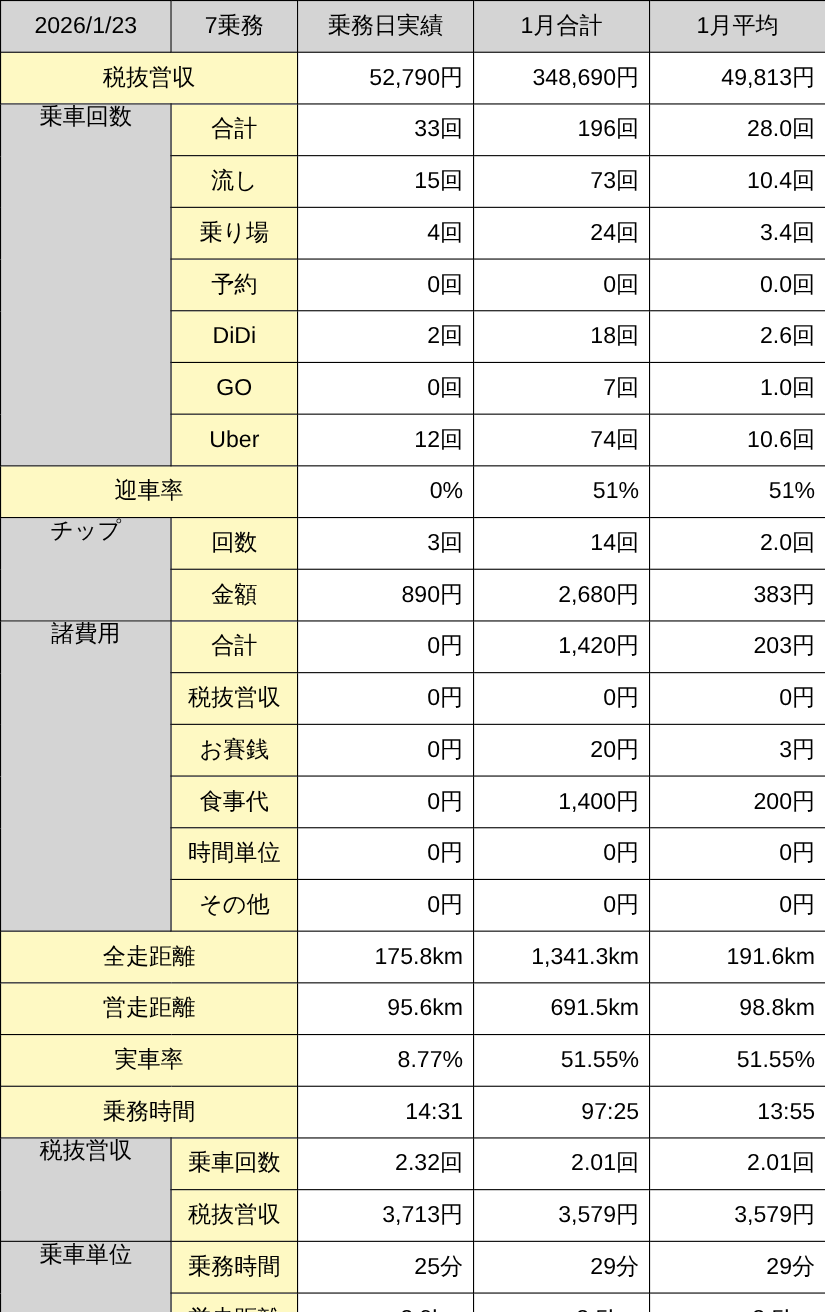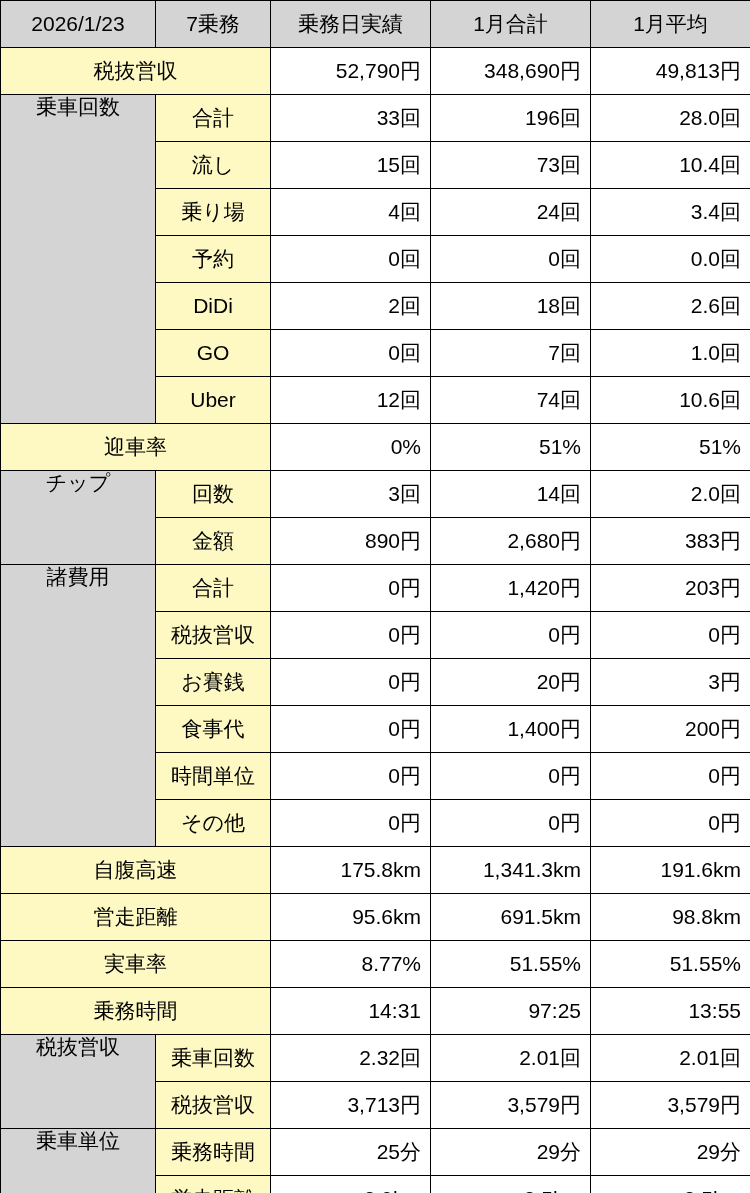--- a/index.html
+++ b/index.html
@@ -174,21 +174,21 @@
         <td class="val">0円</td>
         <td class="val">0円</td>
       </tr>
       <tr>
         <td class="lbl">その他</td>
         <td class="val">0円</td>
         <td class="val">0円</td>
         <td class="val">0円</td>
       </tr>
       <tr class="group-start">
-        <td class="lbl" colspan="2">自腹高速</td>
+        <td class="lbl" colspan="2">全走距離</td>
         <td class="val">175.8km</td>
         <td class="val">1,341.3km</td>
         <td class="val">191.6km</td>
       </tr>
       <tr class="group-start">
         <td class="lbl" colspan="2">営走距離</td>
         <td class="val">95.6km</td>
         <td class="val">691.5km</td>
         <td class="val">98.8km</td>
       </tr>

